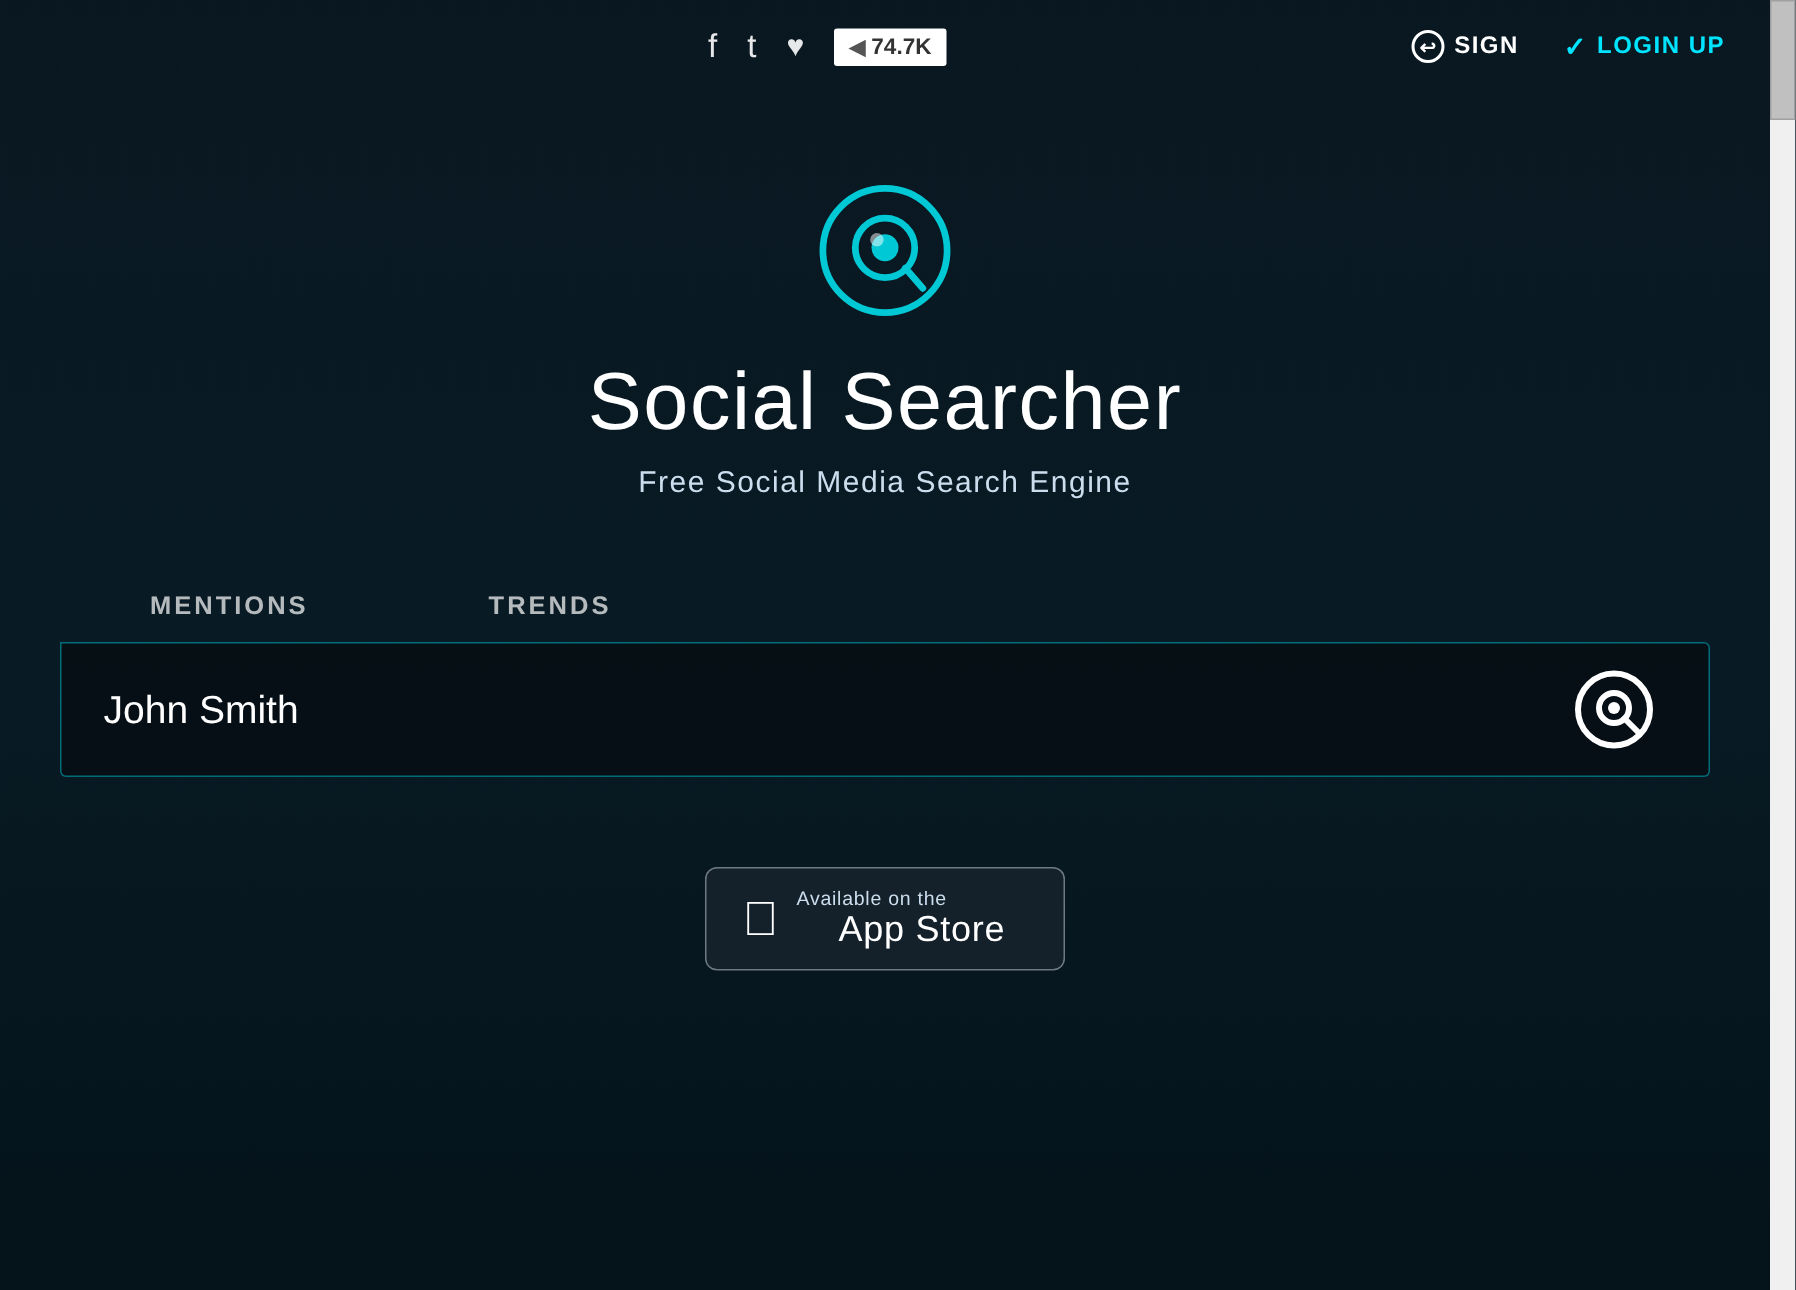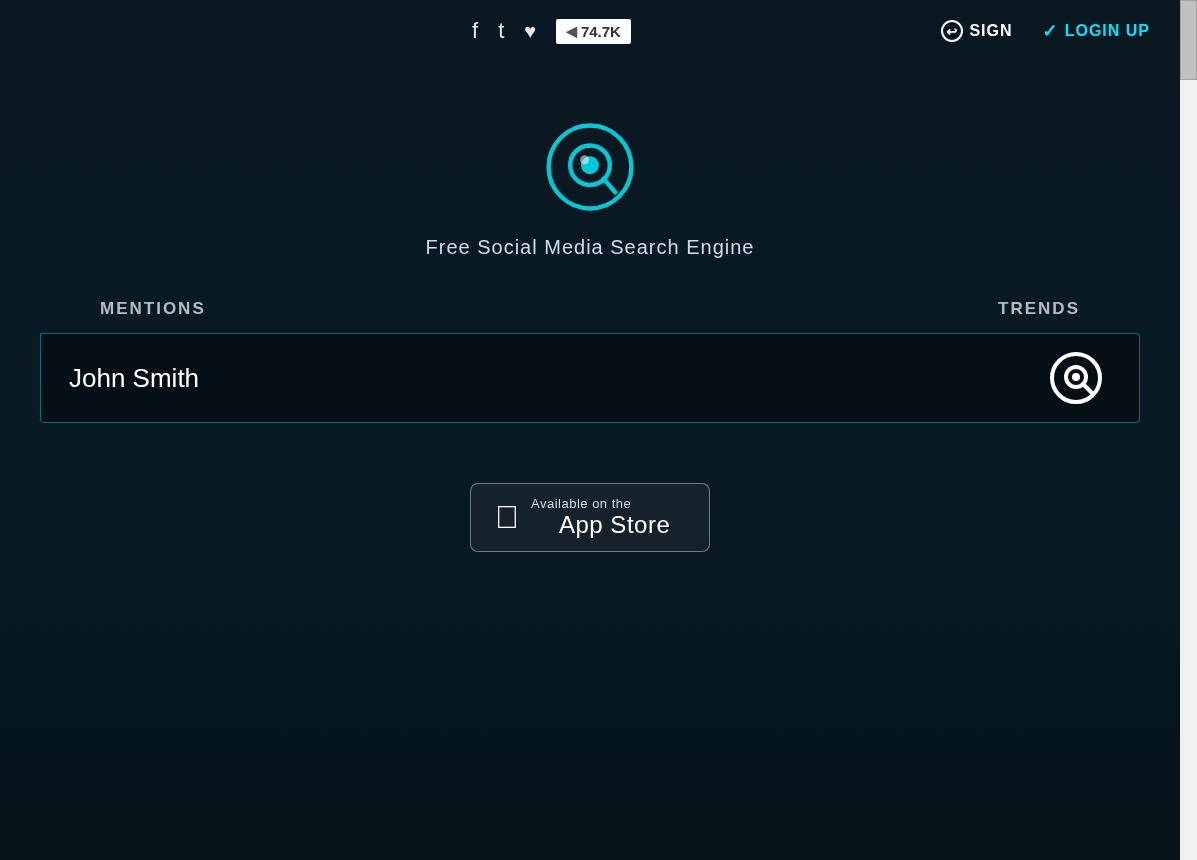--- a/index.html
+++ b/index.html
@@ -195,31 +195,30 @@
       letter-spacing: 1px;
       margin-bottom: 12px;
       text-align: center;
     }
 
     .app-subtitle {
       color: #ccddee;
       font-size: 20px;
       font-weight: 300;
       letter-spacing: 1px;
-      margin-bottom: 26px;
+      margin-bottom: 46px;
       text-align: center;
     }
 
     
     .tabs-container {
       display: flex;
       align-items: flex-end;
       width: 1100px;
       gap: 0;
-      justify-content: space-between;
     }
 
     .tab {
       padding: 14px 60px;
       font-size: 17px;
       font-weight: 600;
       letter-spacing: 2px;
       cursor: pointer;
       color: rgba(255,255,255,0.7);
       border-radius: 8px 8px 0 0;
@@ -360,20 +359,21 @@
     <div class="logo-container">
       <svg class="logo-svg" viewBox="0 0 100 100" xmlns="http://www.w3.org/2000/svg">
         <circle cx="50" cy="50" r="46" fill="none" stroke="#00c8d4" stroke-width="5"></circle>
         <circle cx="50" cy="48" r="22" fill="none" stroke="#00c8d4" stroke-width="5"></circle>
         <circle cx="50" cy="48" r="10" fill="#00c8d4"></circle>
         <line x1="65" y1="63" x2="78" y2="78" stroke="#00c8d4" stroke-width="5" stroke-linecap="round"></line>
         <circle cx="44" cy="42" r="5" fill="white" opacity="0.5"></circle>
       </svg>
     </div>
 
+    <h1 class="app-title">Social Searcher</h1>
     <p class="app-subtitle">Free Social Media Search Engine</p>
 
     <div class="tabs-container">
       <button class="tab">MENTIONS</button>
       <button class="tab">TRENDS</button>
     </div>
 
     <div class="search-container">
       <input class="search-input" type="text" value="John Smith" placeholder="Search..." style="">
       <button class="search-btn">

